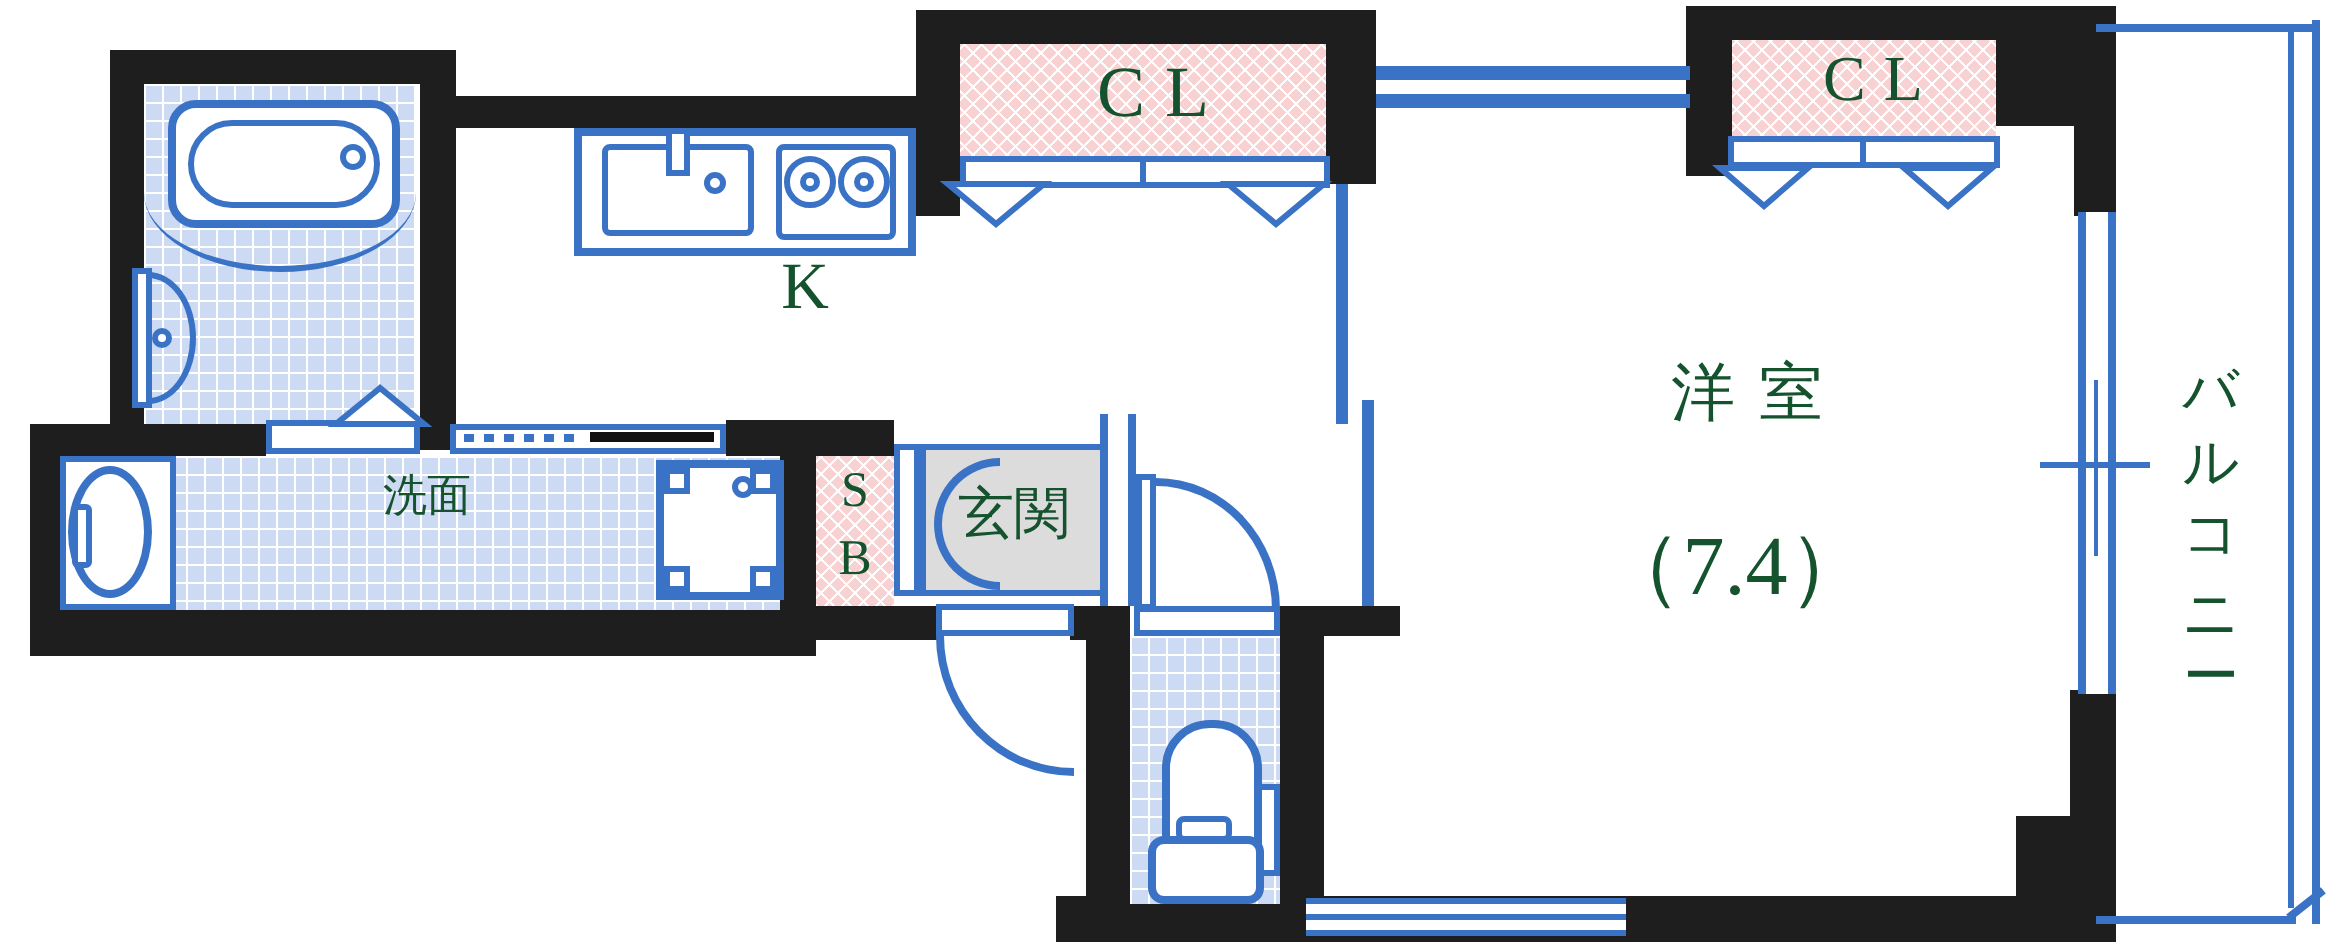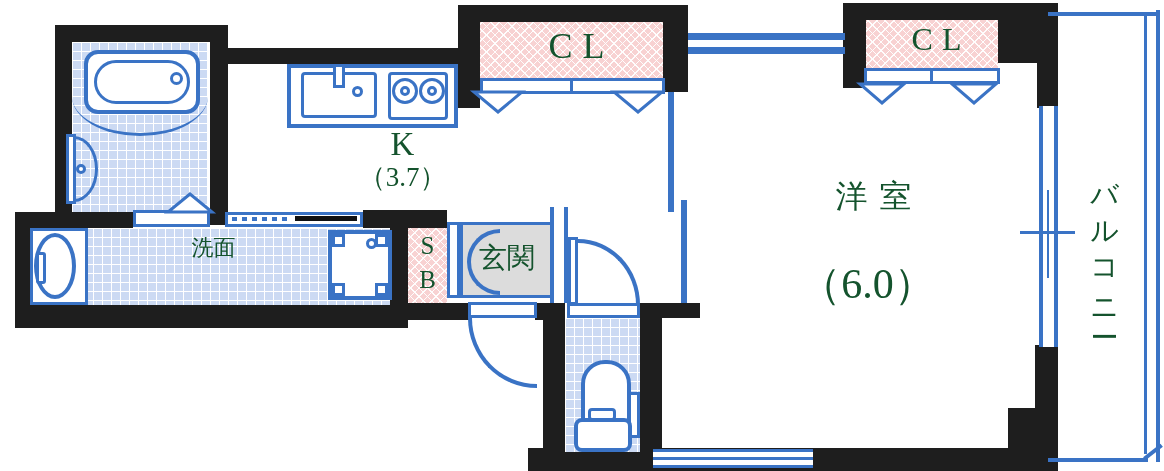--- a/index.html
+++ b/index.html
@@ -137,25 +137,24 @@
   <div class="abs" style="left:653px;top:449px;width:160px;height:19px;background:#fff;border-top:3px solid #3a73c5;border-bottom:3px solid #3a73c5;box-sizing:border-box"></div>
   <div class="abs blue" style="left:653px;top:457px;width:160px;height:3px"></div>
 
   <div class="abs blue" style="left:1048px;top:12px;width:112px;height:4px"></div>
   <div class="abs blue" style="left:1156px;top:10px;width:4px;height:452px"></div>
   <div class="abs blue" style="left:1144px;top:14px;width:3px;height:440px"></div>
   <div class="abs blue" style="left:1048px;top:458px;width:100px;height:4px"></div>
   <div class="abs blue" style="left:1142px;top:450px;width:22px;height:4px;transform:rotate(-38deg)"></div>
 
   <div class="lbl" style="left:340px;top:126px;width:125px;font-size:33px">K</div>
-  <div class="lbl" style="left:330px;top:162px;width:145px;font-size:27px">（3.7）</div>
   <div class="lbl" style="left:480px;top:26px;width:183px;font-size:36px;letter-spacing:10px;padding-left:10px">CL</div>
   <div class="lbl" style="left:866px;top:21px;width:132px;font-size:32px;letter-spacing:9px;padding-left:9px">CL</div>
   <div class="lbl" style="left:745px;top:178px;width:245px;font-size:32px;letter-spacing:12px;padding-left:12px">洋室</div>
-  <div class="lbl" style="left:745px;top:260px;width:245px;font-size:42px">（6.0）</div>
+  <div class="lbl" style="left:745px;top:260px;width:245px;font-size:42px">（7.4）</div>
   <div class="lbl" style="left:462px;top:242px;width:90px;font-size:28px">玄関</div>
   <div class="lbl" style="left:409px;top:229px;width:37px;font-size:25px;line-height:1.35">
     <div>S</div>
     <div>B</div>
   </div>
   <div class="lbl" style="left:150px;top:235px;width:127px;font-size:22px">洗面</div>
   <div class="lbl" style="left:1084px;top:122px;width:36px;height:250px;font-size:28px;writing-mode:vertical-rl;letter-spacing:8px">バルコニー</div>
 
 </div>
 

